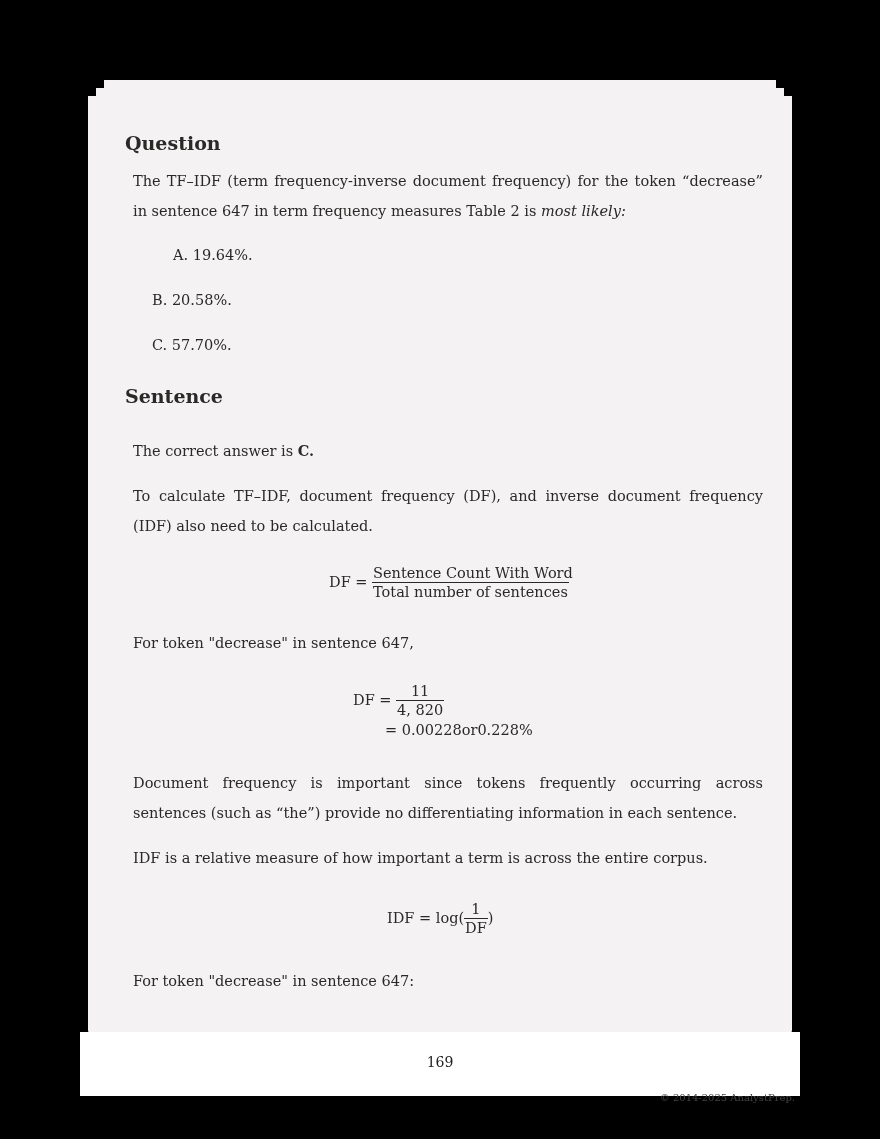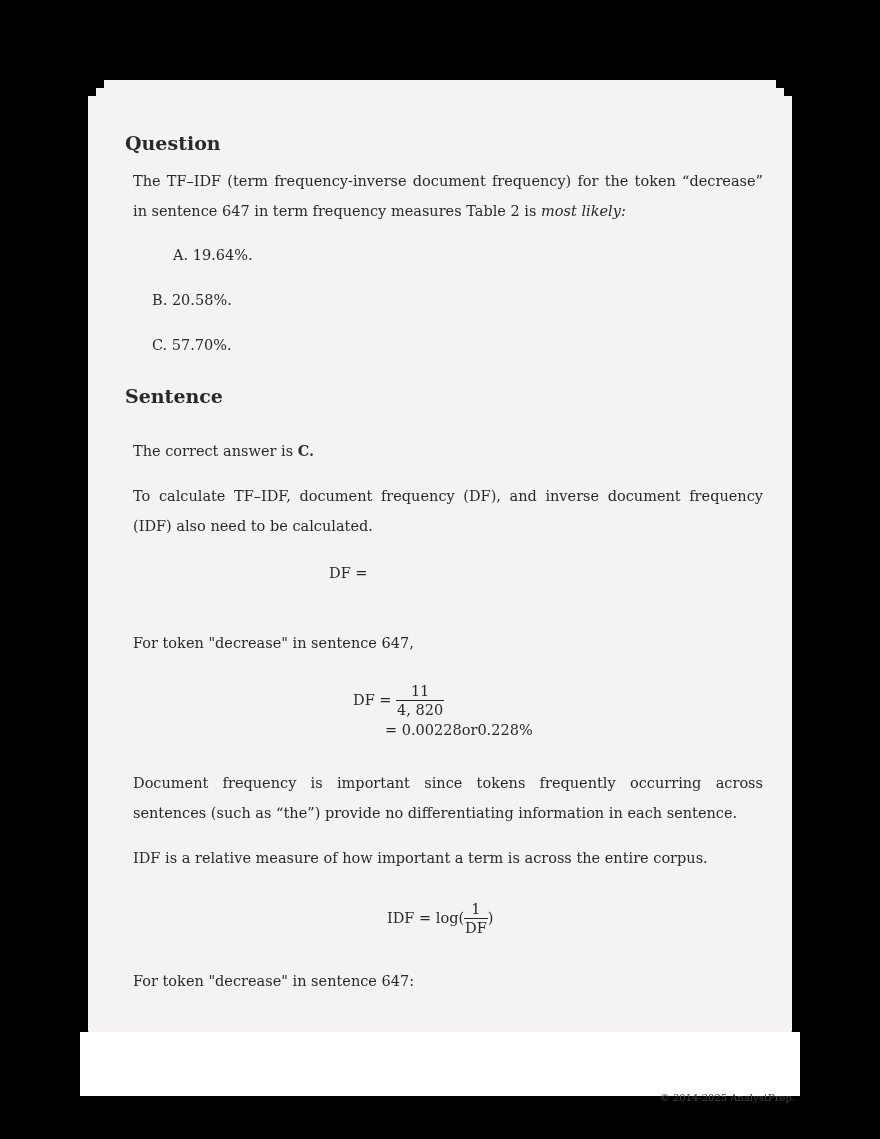--- a/index.html
+++ b/index.html
@@ -131,20 +131,25 @@
   <h2 style="top: 289px;">Sentence</h2>
 
   <div class="p" style="top: 340px;">
     <span>The correct answer is </span><strong>C.</strong>
   </div>
 
   <div class="p" style="top: 385px;">To calculate TF–IDF, document frequency (DF), and inverse document frequency (IDF) also need to be calculated.</div>
 
   <div class="formula" style="left: 204px; top: 468px;">
     <span>DF =</span>
+    <span class="frac">
+      <span class="num" style="margin-right:-22px; text-align:left;">Sentence Count With Word</span>
+      <span class="bar"></span>
+      <span class="den">Total number of sentences</span>
+    </span>
   </div>
 
   <div class="p" style="top: 532px;">For token "decrease" in sentence 647,</div>
 
   <div class="formula" style="left: 228px; top: 586px;">
     <span>DF =</span>
     <span class="frac">
       <span class="num">11</span>
       <span class="bar"></span>
       <span class="den">4, 820</span>
@@ -162,14 +167,15 @@
       <span class="bar"></span>
       <span class="den">DF</span>
     </span><span>)</span>
   </div>
 
   <div class="p" style="top: 870px;">For token "decrease" in sentence 647:</div>
 
 </div>
 
 <div class="footer">
+  <div class="page-number">169</div>
   <div class="copyright">© 2014-2025 AnalystPrep.</div>
 </div>
 
 </body></html>

